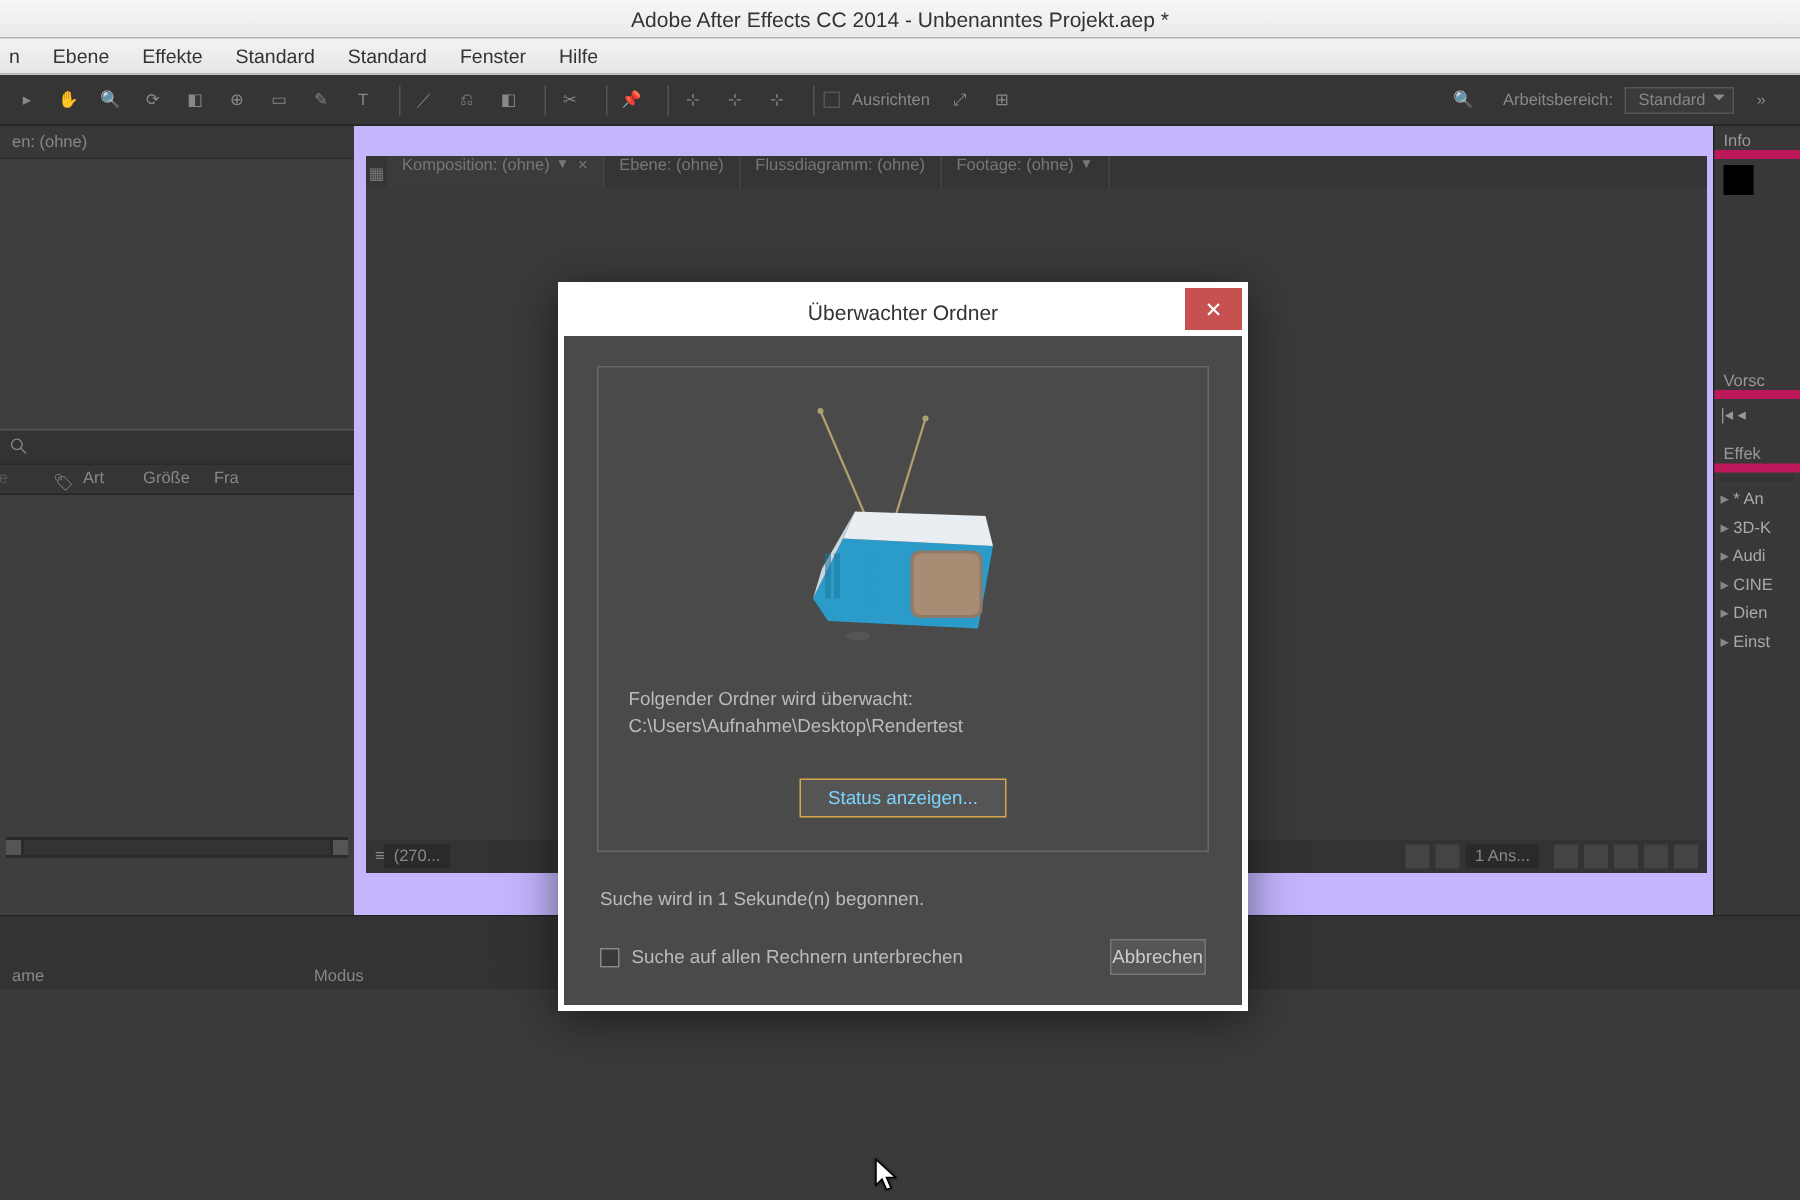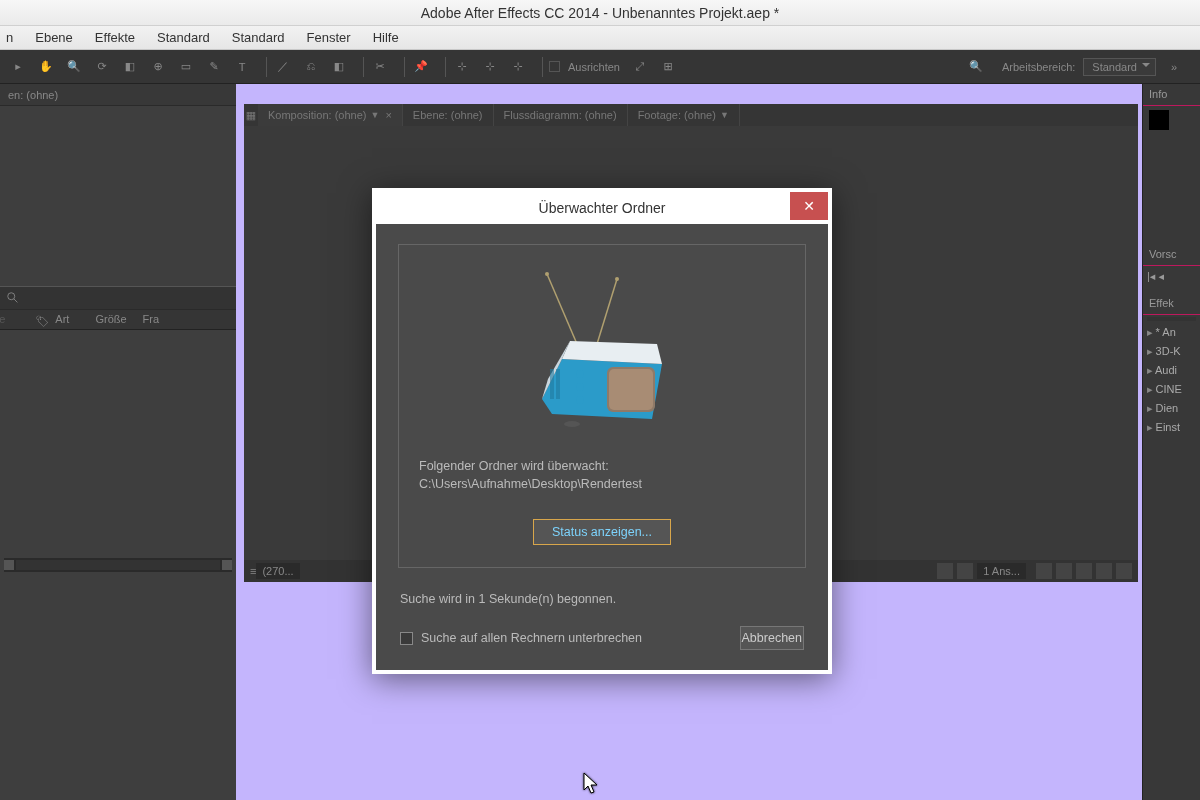--- a/index.html
+++ b/index.html
@@ -32,32 +32,32 @@
   .proj-cols { height:20px; background:#353535; display:flex; font-size:11px; color:#888; border-bottom:1px solid #222;}
   .proj-cols span { margin-right: 20px; padding:3px 0 0 6px; }
   .left-scroll { position:absolute; bottom:228px; left:4px; right:4px; height:14px; background:#2a2a2a; display:flex; align-items:center;}
   .left-scroll .thumb { width:10px; height:10px; background:#555;}
   .left-scroll .track { flex:1; height:10px; background:#333; margin:0 2px;}
   .left-scroll .rthumb{width:10px;height:10px;background:#555;}
 
   
   .center-col { position: absolute; left: 244px; right: 62px; top: 0; bottom: 0; }
   .comp-tabs { position:absolute; top:20px; left:0; right:0; height:22px; background:#353535; display:flex; align-items:center; font-size:11px; color:#777;}
-  .comp-tabs .tab { padding:0 10px; height:100%; display:flex; align-items:center; border-right:1px solid #444;}
+  .comp-tabs .tab { padding:0 10px; height:100%; display:flex; border-right:1px solid #444;}
   .comp-tabs .tab.active{ background:#3b3b3b;}
   .comp-tabs .chev{font-size:9px; margin-left:4px;}
   .viewer { position:absolute; top:42px; left:0; right:0; height:436px; background:#3a3a3a;}
   .viewer-status{position:absolute; bottom:218px; left:0; right:0; height:22px; background:#333; display:flex; align-items:center; padding:0 6px; font-size:11px; color:#888;}
   .viewer-status .pct{background:#2a2a2a; padding:2px 6px; margin-right:6px;}
   .viewer-status .right{margin-left:auto; display:flex; gap:4px;}
   .viewer-status .ico{width:16px;height:16px;background:#444;}
 
   
   .right-col { position:absolute; right:0; top:0; width:58px; bottom:0; background:#383838; border-left:1px solid #222;}
-  .right-col .panel-tab { height:22px; padding:4px 6px; font-size:11px; color:#999; border-bottom:1px solid #be185d; white-space:nowrap; overflow:hidden; }
+  .right-col .panel-tab { height:22px; padding:4px 6px; font-size:11px; color:#999; border-bottom:6px solid #be185d; white-space:nowrap; overflow:hidden; }
   .right-col .swatch{width:20px;height:20px;background:#000;margin:4px 6px;}
   .right-col .transport{display:flex; gap:3px; padding:4px; color:#999; font-size:11px;}
   .right-col .fx-row{padding:3px 4px; font-size:11px; color:#aaa; white-space:nowrap; overflow:hidden;}
   .right-col .fx-row::before{content:"▸ "; color:#888;}
 
   
   .timeline { position:absolute; left:0; right:0; bottom:0; height:190px; background:#3a3a3a; border-top:1px solid #222;}
   .timeline .tl-hdr{height:30px; background:#333;}
   .timeline .tl-row{height:20px; background:#333; border-bottom:1px solid #3f3f3f; display:flex; align-items:center; padding:0 8px; font-size:11px; color:#888;}
   .timeline .tl-cols{display:flex;}
@@ -210,20 +210,27 @@
     <div class="panel-tab">Effek</div>
     <div style="height:4px; background:#333; margin:2px 4px;"></div>
     <div class="fx-row">* An</div>
     <div class="fx-row">3D-K</div>
     <div class="fx-row">Audi</div>
     <div class="fx-row">CINE</div>
     <div class="fx-row">Dien</div>
     <div class="fx-row">Einst</div>
   </div>
 
+  <div class="timeline">
+    <div class="tl-hdr"></div>
+    <div class="tl-row tl-cols">
+      <span>ame</span>
+      <span>Modus</span>
+    </div>
+  </div>
 
 </div>
 
 <div class="modal">
   <div class="modal-titlebar">
     <span>Überwachter Ordner</span>
     <div class="modal-close">
       <span>✕</span>
     </div>
   </div>

